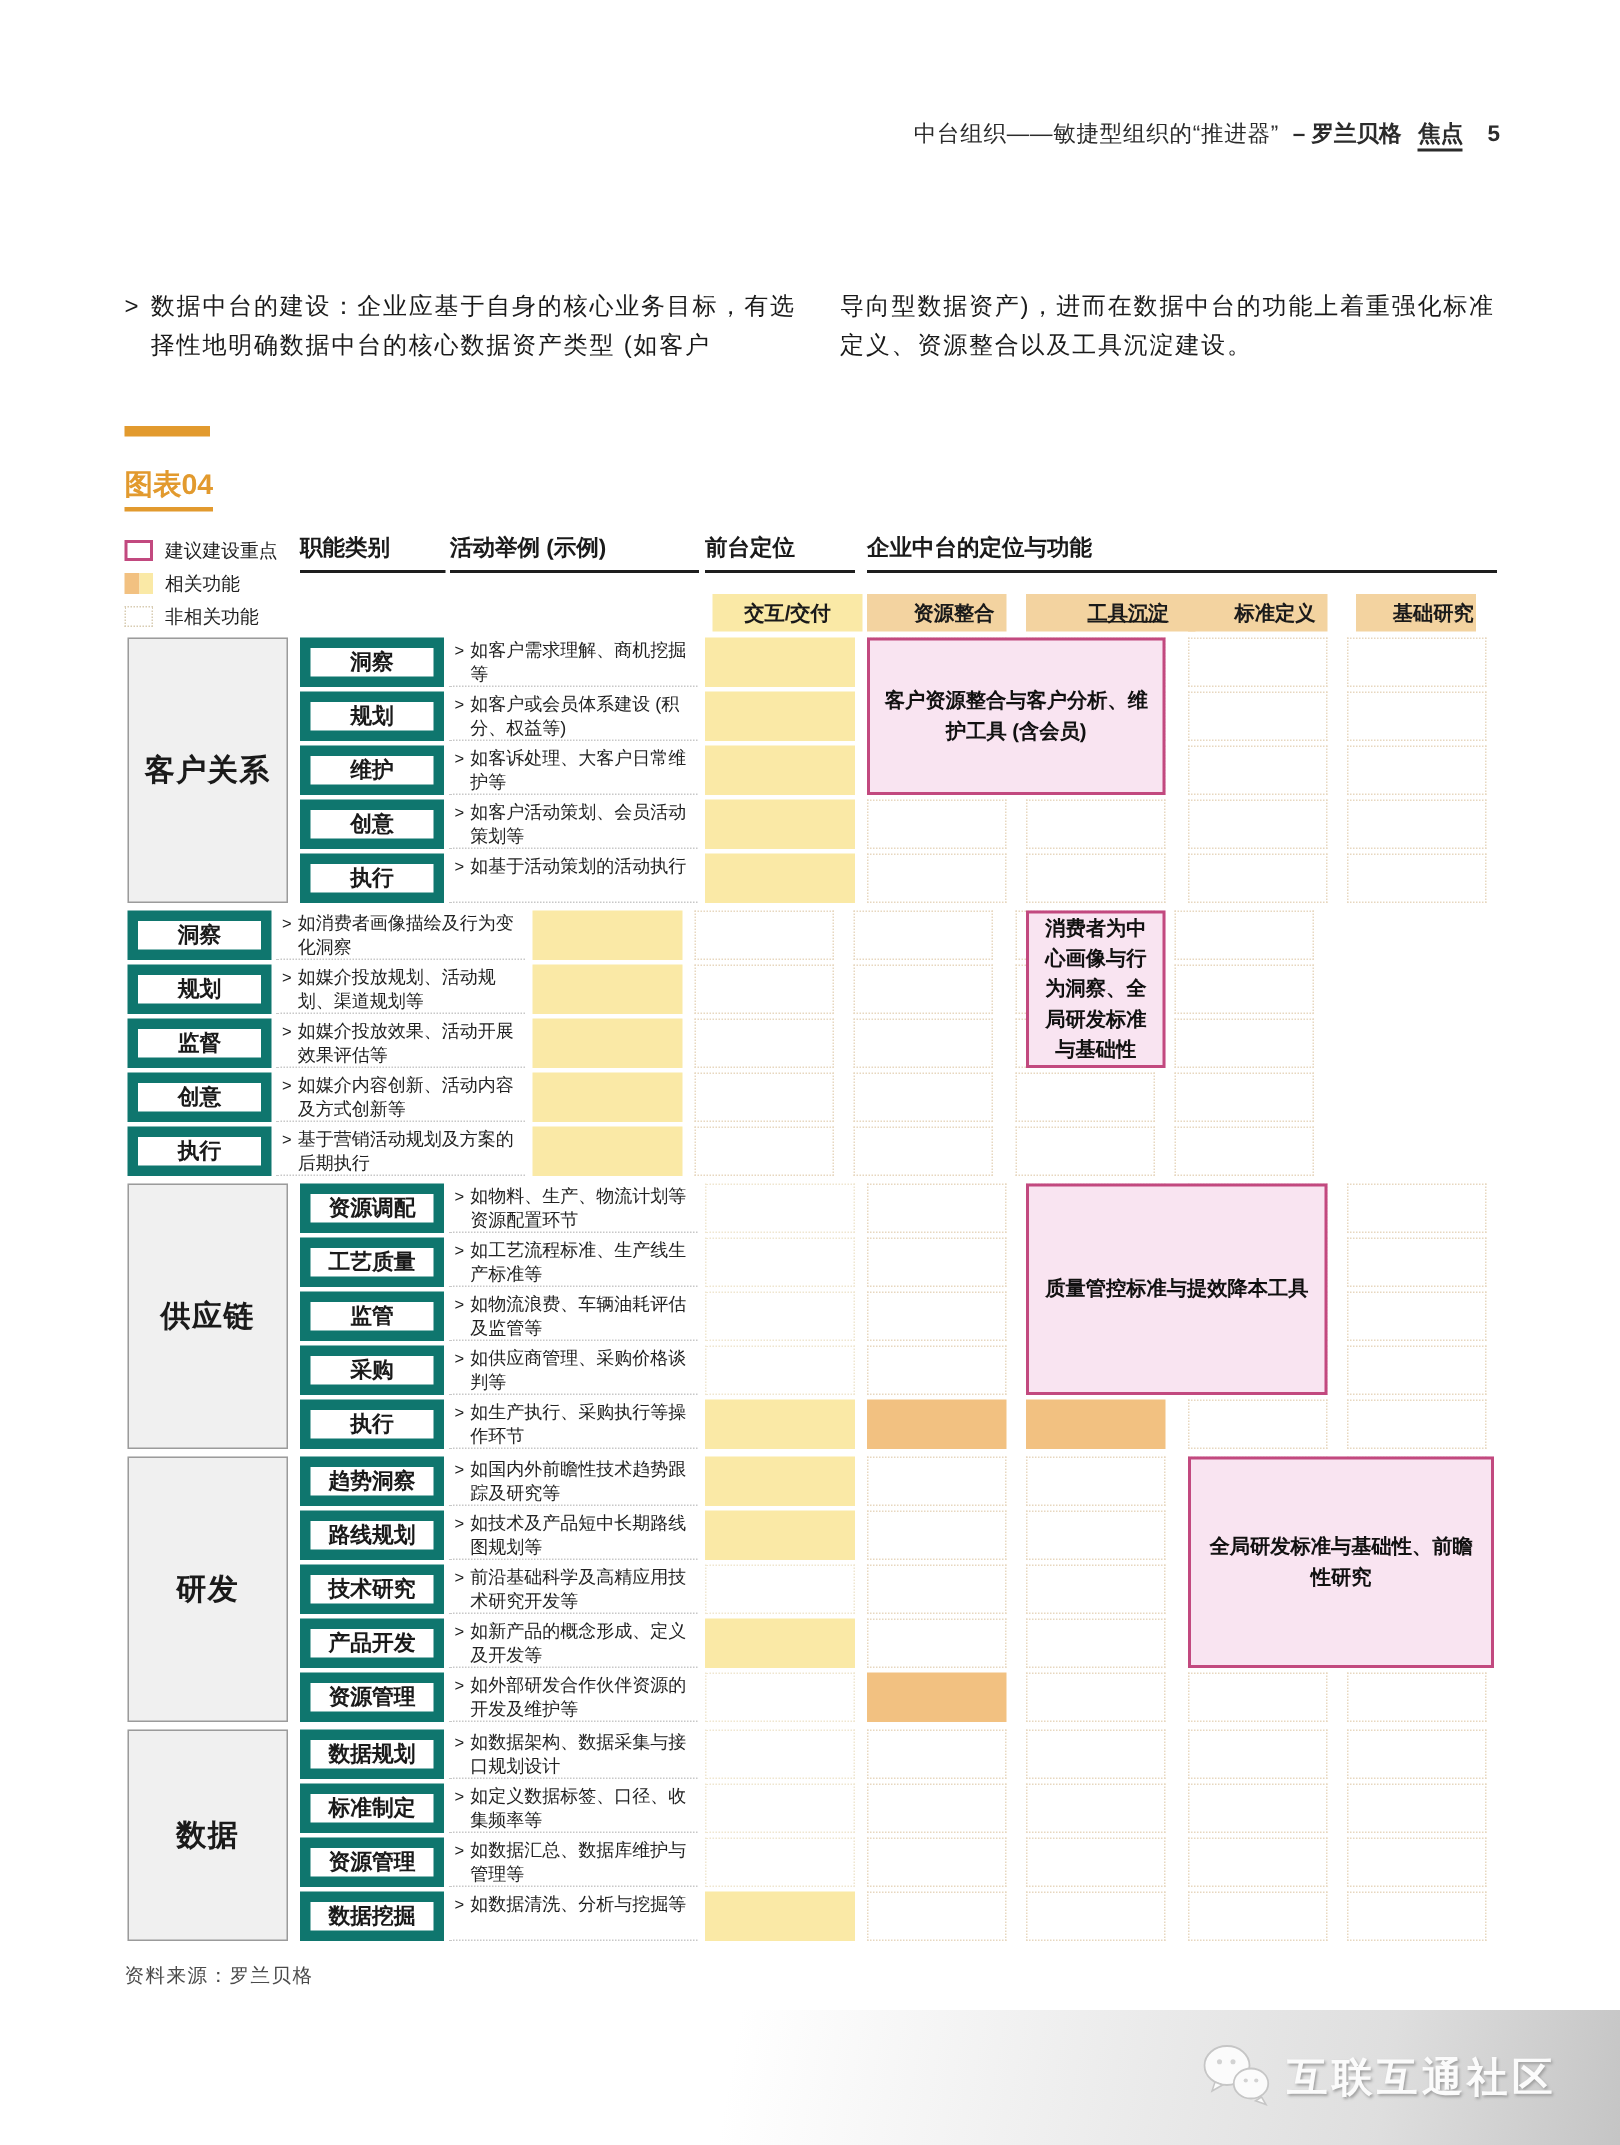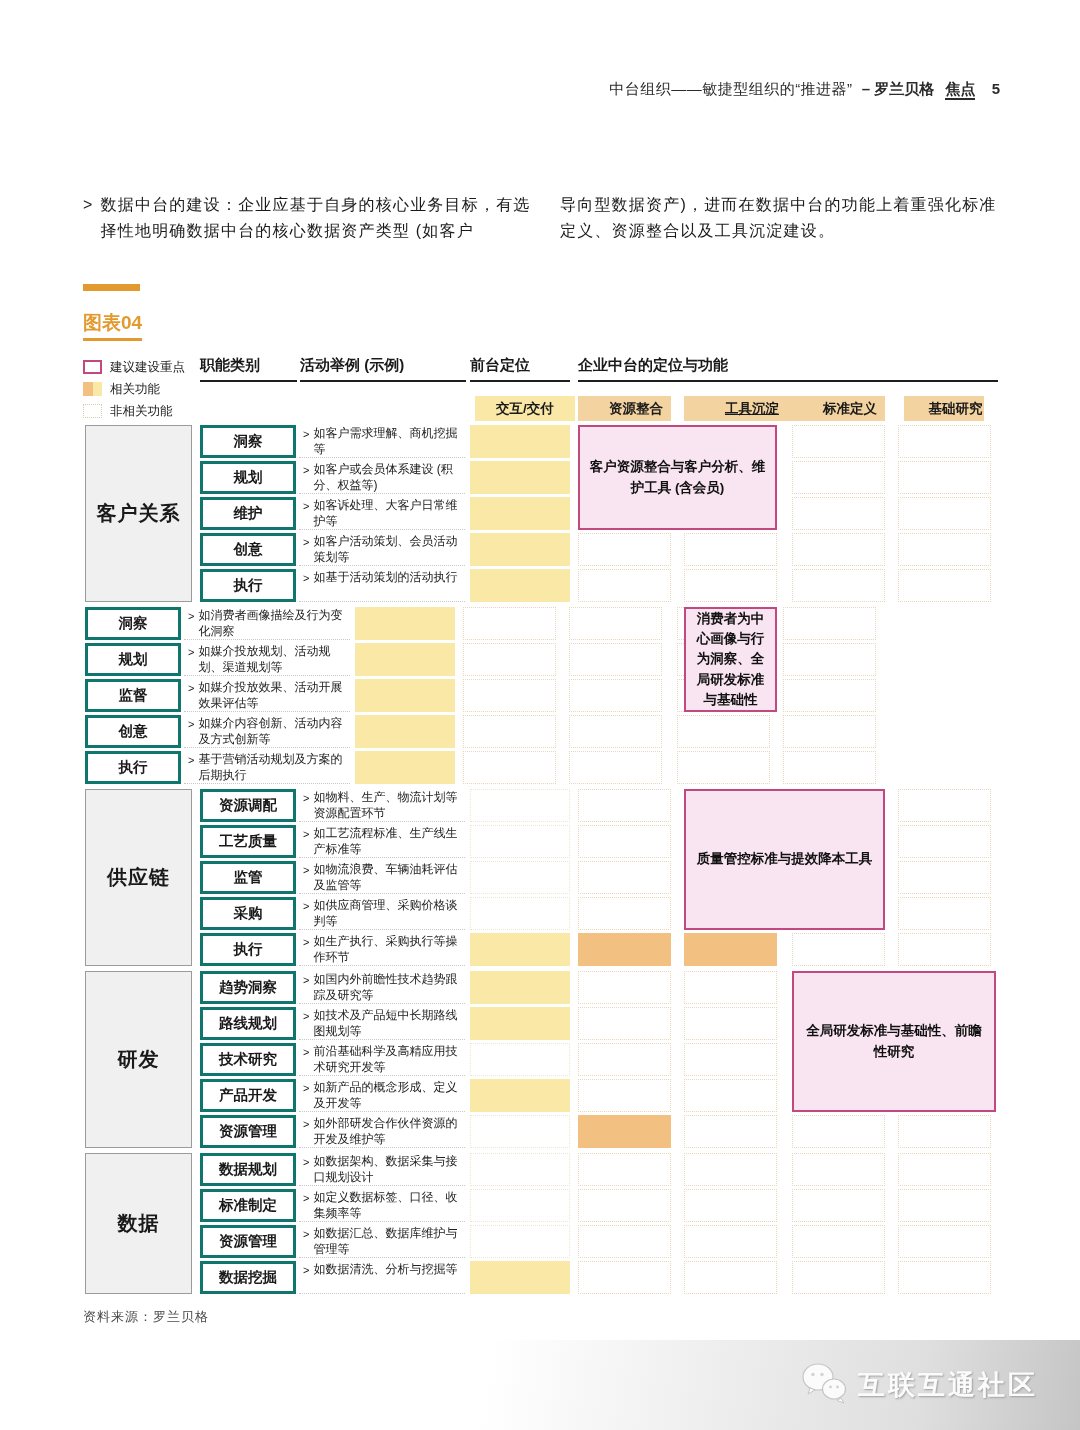--- a/index.html
+++ b/index.html
@@ -53,21 +53,21 @@
   
   .table-body{position:absolute;top:425px;left:85px;width:906px;}
   .group{display:flex;margin-bottom:5px;}
   .group-label{width:107px;background:var(--group-bg);border:1.5px solid #9b9b9b;
                display:flex;align-items:center;justify-content:center;
                font-size:20px;font-weight:bold;box-sizing:border-box;margin-right:8px;letter-spacing:1px;}
   .rows{flex:1;}
   .row{display:flex;height:33px;margin-bottom:3px;}
   .row:last-child{margin-bottom:0;}
   .cell{box-sizing:border-box;}
-  .cat{width:96px;background:#fff;border:3px solid #0f766e;font-weight:bold;font-size:14.5px;
+  .cat{width:96px;background:#fff;border:7px solid #0f766e;font-weight:bold;font-size:14.5px;
        display:flex;align-items:center;justify-content:center;white-space:nowrap;font-family:Liberation Serif, serif;}
   .act{width:166px;margin-left:3px;font-size:12px;line-height:1.32;padding:1px 1px 0 4px;
        border-bottom:1px dotted #c8c8c8;display:flex;gap:4px;color:#222;}
   .act .gt{flex:0 0 auto;font-size:11px;padding-top:1px;}
   .front{width:100px;margin-left:5px;}
   .front.related{background:var(--yellow-cell);}
   .front.none{background:#fff;border:1px dotted #efe6d0;}
   .mid{width:93px;}
   .m0{margin-left:8px;}
   .m1{margin-left:13px;}

